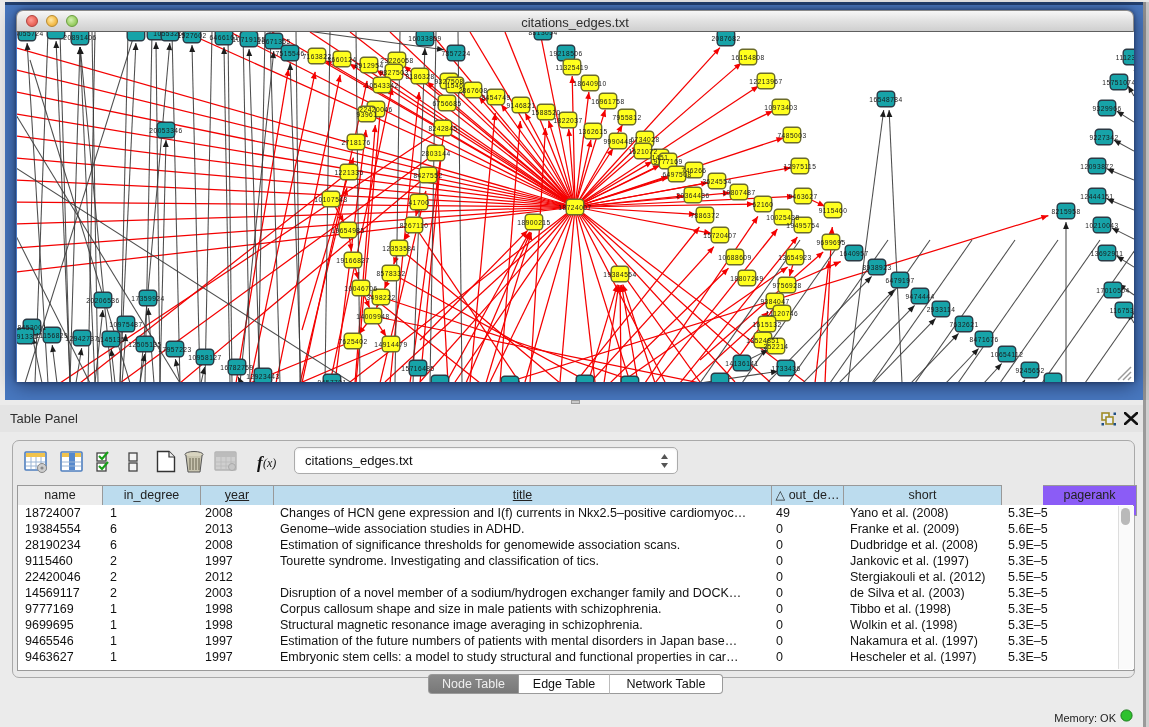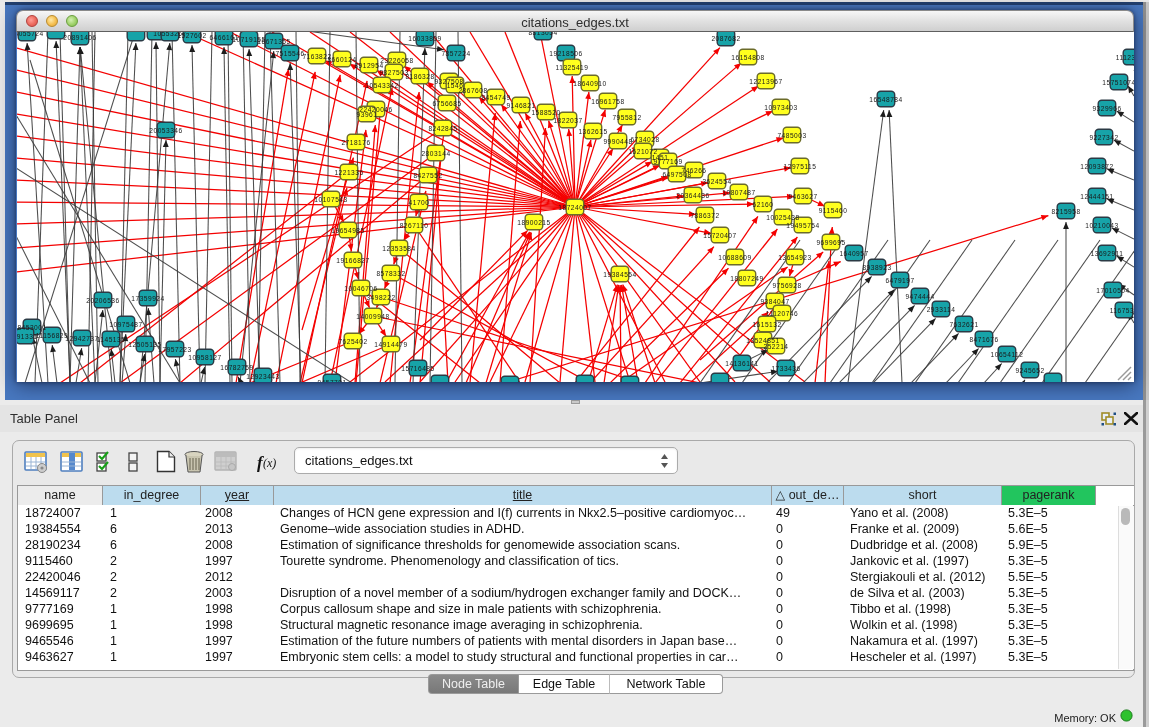--- a/index.html
+++ b/index.html
@@ -769,21 +769,21 @@
           <path d="M4.5 14 L8 9 L1 9 Z" fill="#555"></path>
         </svg></div>
       <div class="abs" style="left:1083px;top:44px;width:38px;height:20px;background:#fff;border-top:1px solid #999"></div>
       <div id="thead" class="abs">
         <div class="hc" style="left:0px;width:86px;background:#ececec;border-left:1px solid #999;">name</div>
         <div class="hc" style="left:86px;width:98px;background:#bcdcee;">in_degree</div>
         <div class="hc" style="left:184px;width:73px;background:#bcdcee;text-decoration:underline;">year</div>
         <div class="hc" style="left:257px;width:498px;background:#bcdcee;text-decoration:underline;">title</div>
         <div class="hc" style="left:755px;width:72px;background:#bcdcee;">△ out_de…</div>
         <div class="hc" style="left:827px;width:158px;background:#bcdcee;">short</div>
-        <div class="hc" style="left:985px;width:94px;background:#22c55e;">pagerank</div>
+        <div class="hc" style="left:1026px;width:94px;background:#8b5cf6;">pagerank</div>
       </div>
       <div id="tbody" class="abs">
         <div class="row" style="top:0px">
           <span class="c" style="left:7px;width:78px">18724007</span>
           <span class="c" style="left:92px;width:86px">1</span>
           <span class="c" style="left:187px;width:66px">2008</span>
           <span class="c" style="left:262px;width:490px">Changes of HCN gene expression and I(f) currents in Nkx2.5–positive cardiomyoc…</span>
           <span class="c" style="left:758px;width:66px">49</span>
           <span class="c" style="left:832px;width:152px">Yano et al. (2008)</span>
           <span class="c" style="left:990px;width:86px">5.3E–5</span>
@@ -803,21 +803,21 @@
           <span class="c" style="left:187px;width:66px">2008</span>
           <span class="c" style="left:262px;width:490px">Estimation of significance thresholds for genomewide association scans.</span>
           <span class="c" style="left:758px;width:66px">0</span>
           <span class="c" style="left:832px;width:152px">Dudbridge et al. (2008)</span>
           <span class="c" style="left:990px;width:86px">5.9E–5</span>
         </div>
         <div class="row" style="top:48px">
           <span class="c" style="left:7px;width:78px">9115460</span>
           <span class="c" style="left:92px;width:86px">2</span>
           <span class="c" style="left:187px;width:66px">1997</span>
-          <span class="c" style="left:262px;width:490px">Tourette syndrome. Phenomenology and classification of tics.</span>
+          <span class="c" style="left:262px;width:490px">Tourette syndrome. Investigating and classification of tics.</span>
           <span class="c" style="left:758px;width:66px">0</span>
           <span class="c" style="left:832px;width:152px">Jankovic et al. (1997)</span>
           <span class="c" style="left:990px;width:86px">5.3E–5</span>
         </div>
         <div class="row" style="top:64px">
           <span class="c" style="left:7px;width:78px">22420046</span>
           <span class="c" style="left:92px;width:86px">2</span>
           <span class="c" style="left:187px;width:66px">2012</span>
           <span class="c" style="left:758px;width:66px">0</span>
           <span class="c" style="left:832px;width:152px">Stergiakouli et al. (2012)</span>

